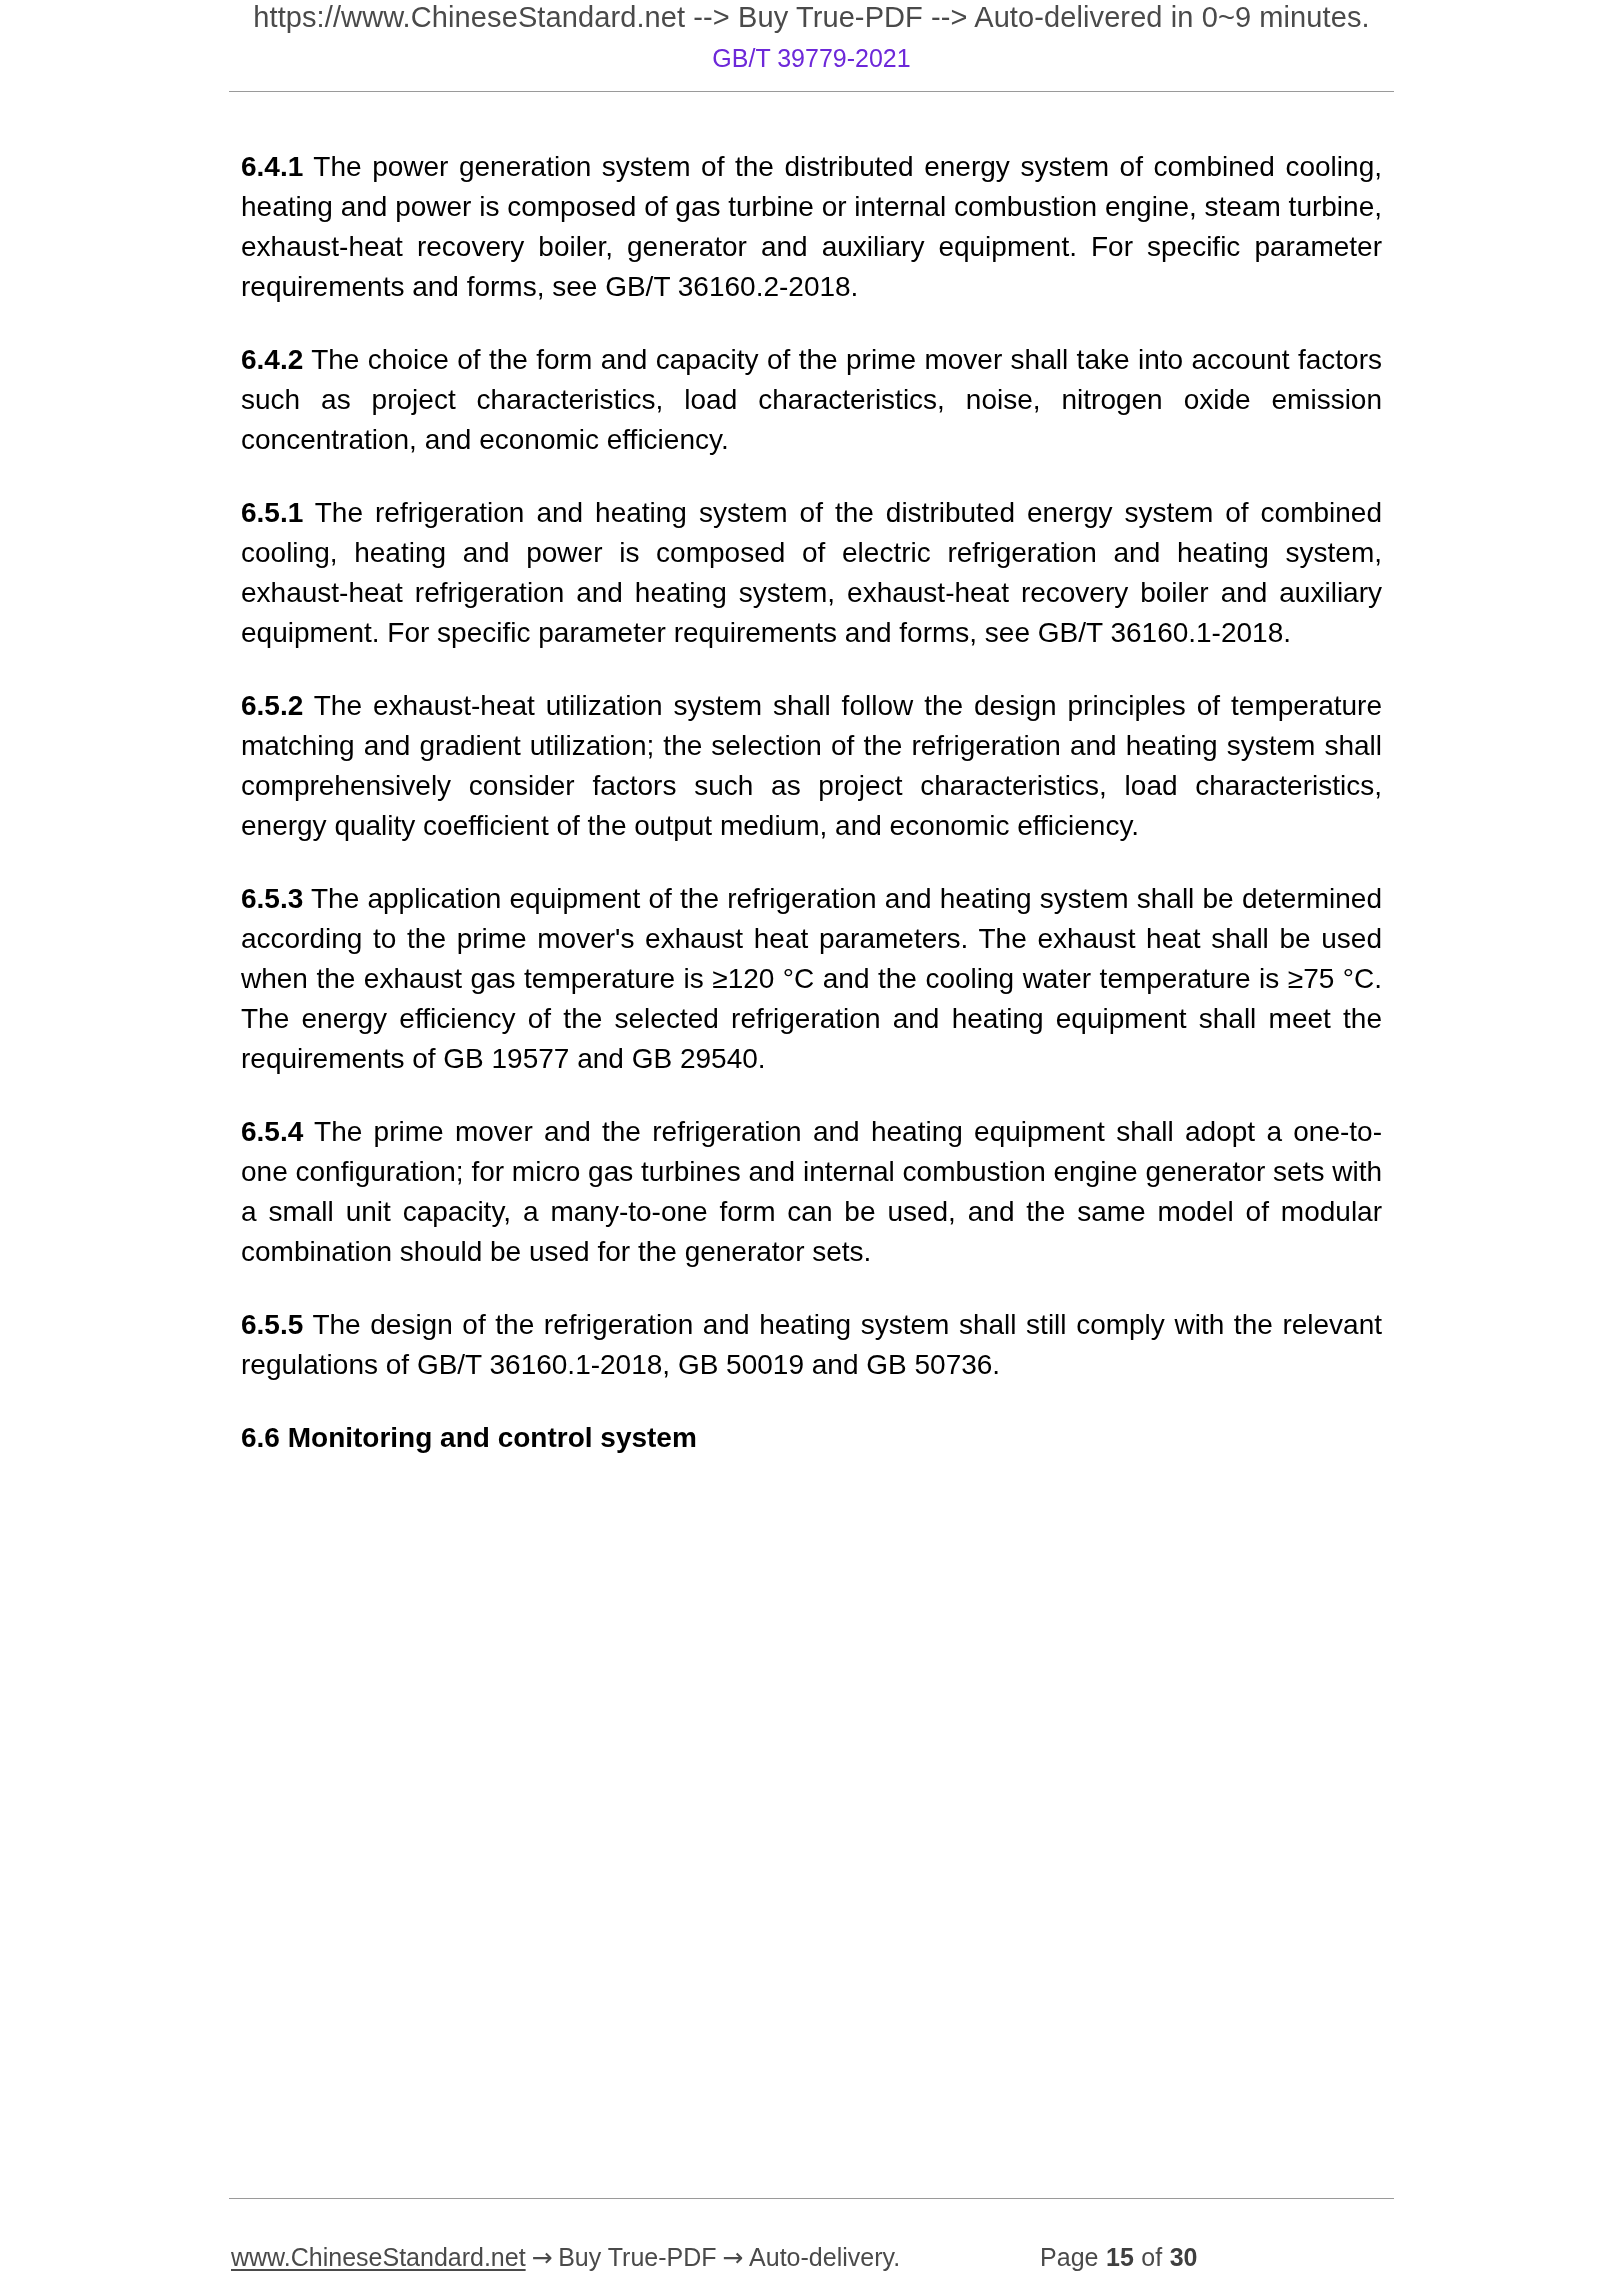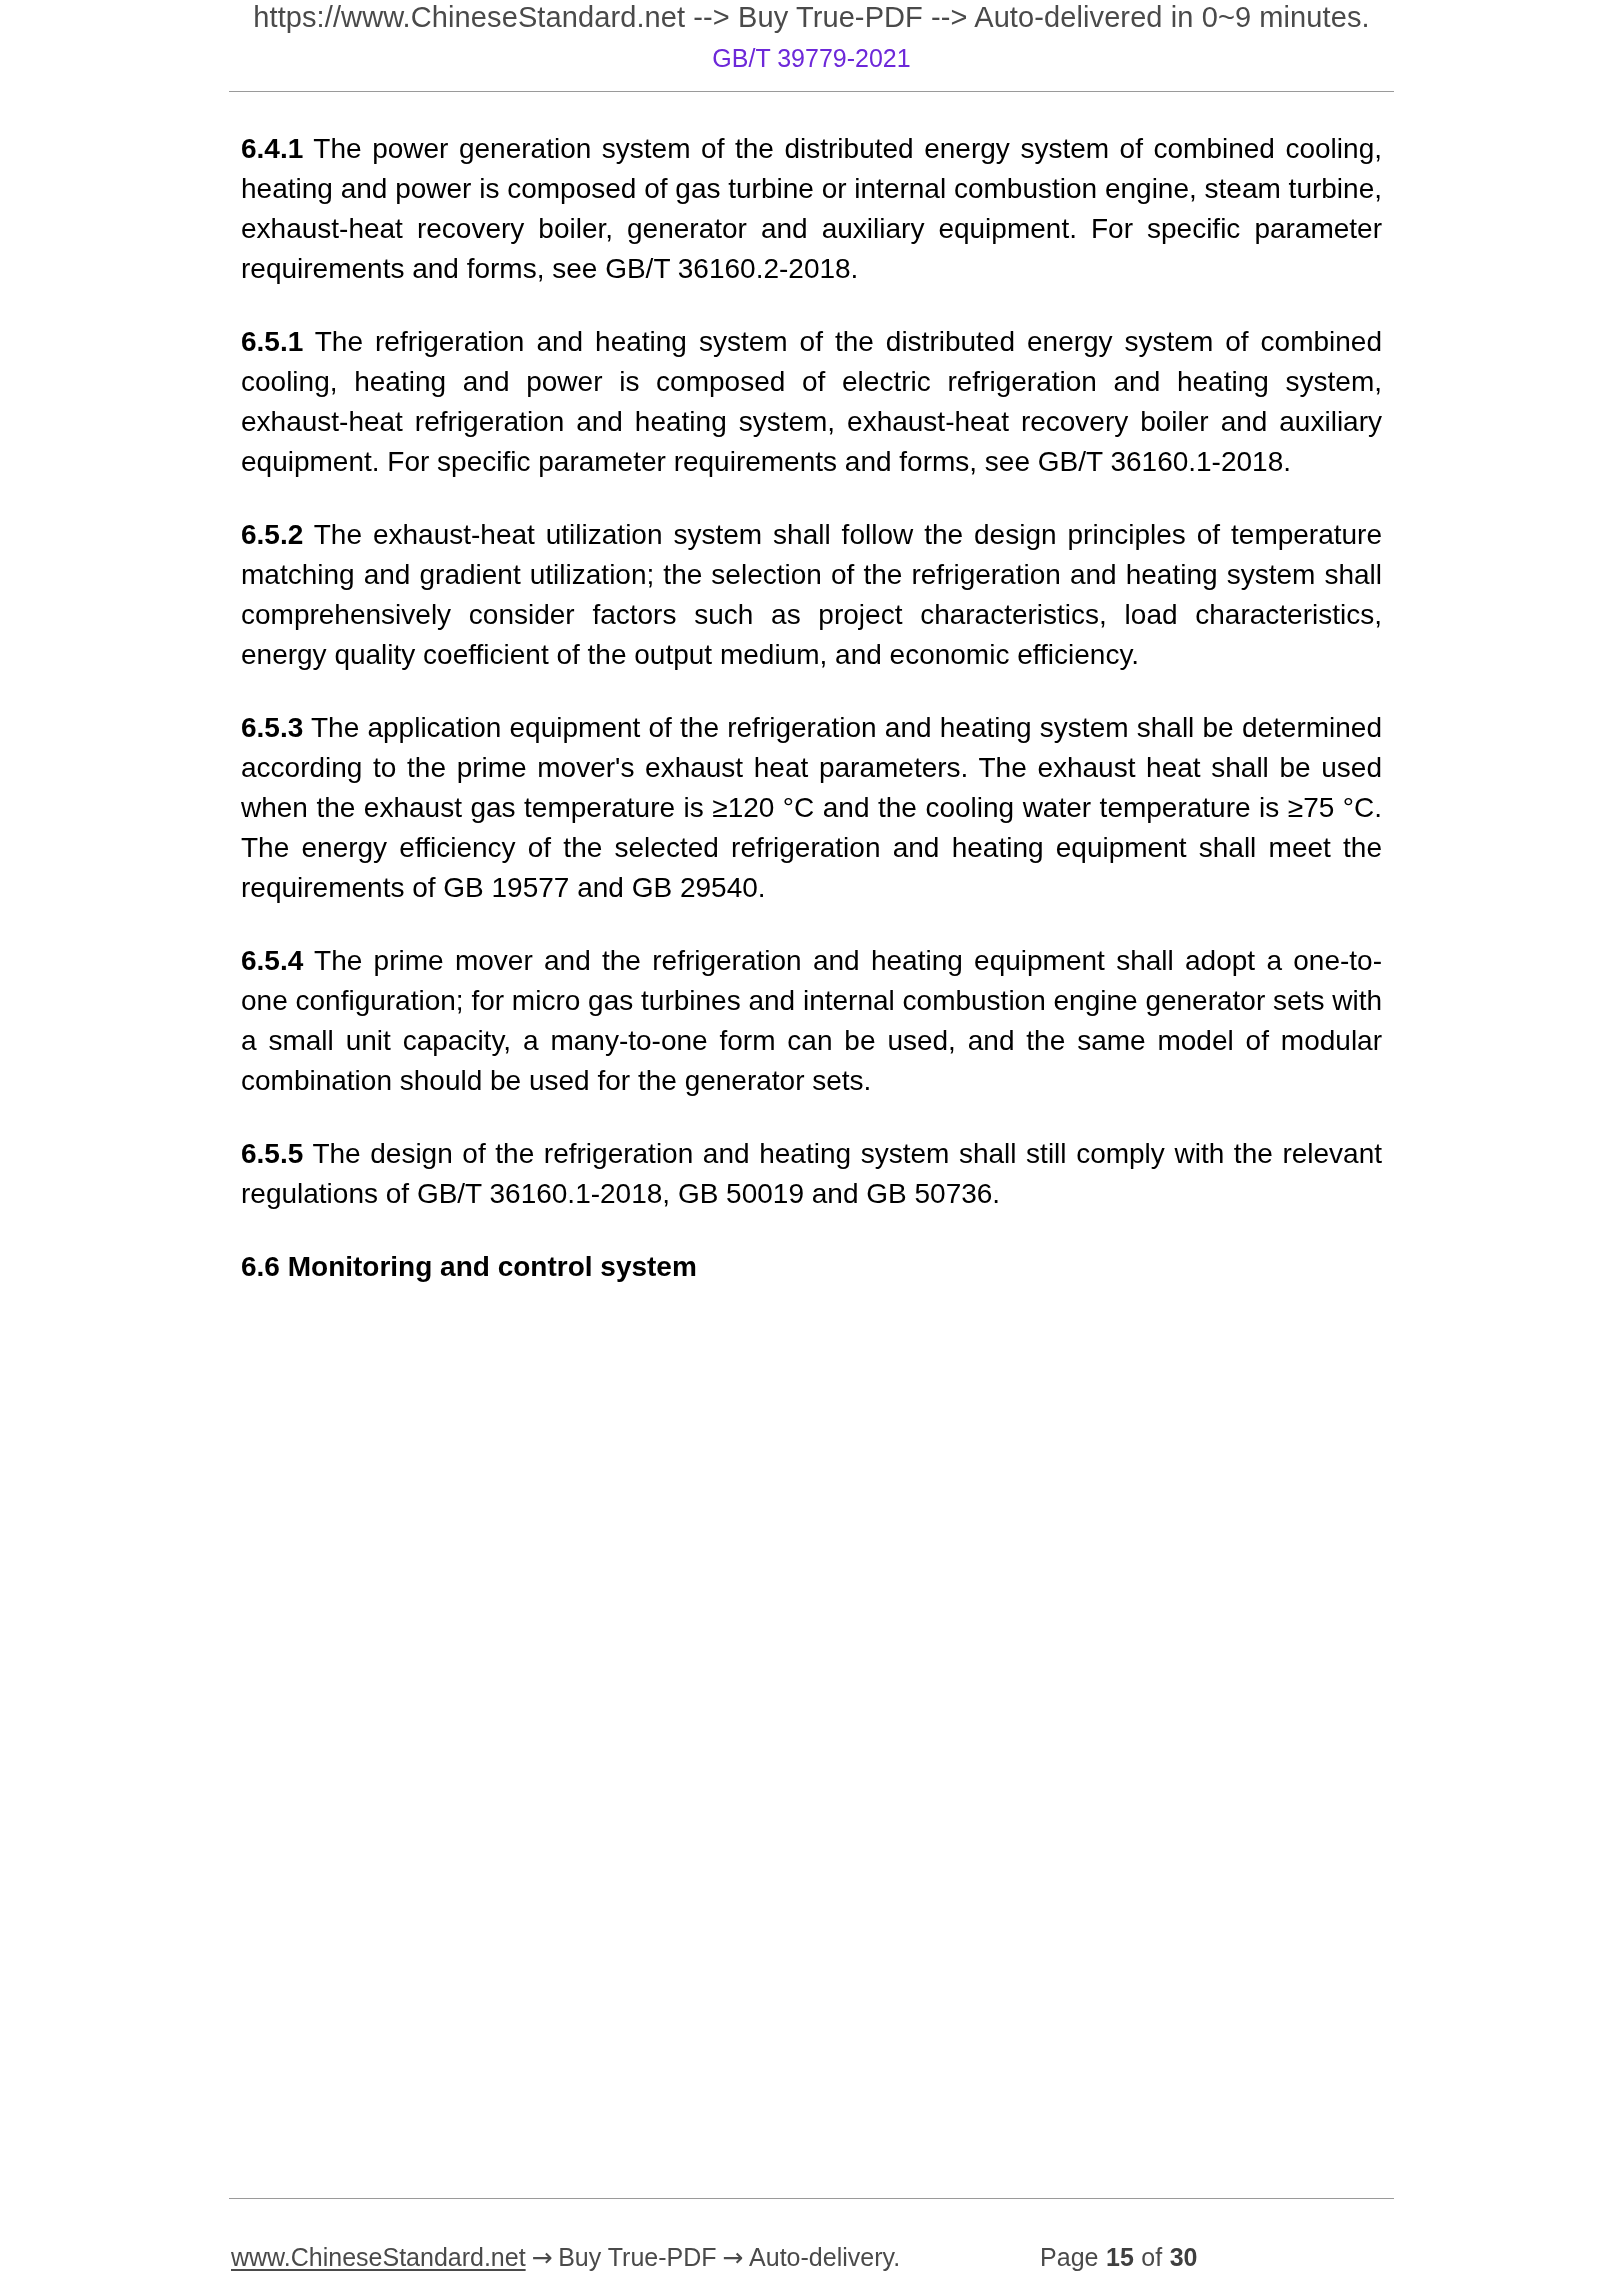--- a/index.html
+++ b/index.html
@@ -43,21 +43,21 @@
   }
   .header-rule {
     width: 1165px;
     margin: 18.3px auto 0 auto;
     height: 0;
     border-top: 1.7px solid #9a9a9a;
   }
 
   
   .content {
-    margin: 0 auto;
+    margin: 18px auto;
     width: 1141px;
     padding-top: 37px;
   }
 
   .para {
     font-size: 28px;
     line-height: 40px;
     text-align: justify;
     text-justify: inter-word;
     margin: 0 0 33px 0;
@@ -140,20 +140,21 @@
   <div class="header">
     <div class="header-line-1">https://www.ChineseStandard.net --&gt; Buy True-PDF --&gt; Auto-delivered in 0~9 minutes.</div>
     <div class="header-line-2">GB/T 39779-2021</div>
     <div class="header-rule"></div>
   </div>
 
   <div class="content">
 
     <p class="para"><span class="num">6.4.1</span><span> The power generation system of the distributed energy system of combined cooling, heating and power is composed of gas turbine or internal combustion engine, steam turbine, exhaust-heat recovery boiler, generator and auxiliary equipment. For specific parameter requirements and forms, see GB/T 36160.2-2018.</span></p>
 
+    <p class="para"><span class="num">6.4.2</span><span> The choice of the form and capacity of the prime mover shall take into account factors such as project characteristics, load characteristics, noise, nitrogen oxide emission concentration, and economic efficiency.</span></p>
 
 
 
     <p class="para"><span class="num">6.5.1</span><span> The refrigeration and heating system of the distributed energy system of combined cooling, heating and power is composed of electric refrigeration and heating system, exhaust-heat refrigeration and heating system, exhaust-heat recovery boiler and auxiliary equipment. For specific parameter requirements and forms, see GB/T 36160.1-2018.</span></p>
 
     <p class="para"><span class="num">6.5.2</span><span> The exhaust-heat utilization system shall follow the design principles of temperature matching and gradient utilization; the selection of the refrigeration and heating system shall comprehensively consider factors such as project characteristics, load characteristics, energy quality coefficient of the output medium, and economic efficiency.</span></p>
 
     <p class="para"><span class="num">6.5.3</span><span> The application equipment of the refrigeration and heating system shall be determined according to the prime mover's exhaust heat parameters. The exhaust heat shall be used when the exhaust gas temperature is ≥120 °C and the cooling water temperature is ≥75 °C. The energy efficiency of the selected refrigeration and heating equipment shall meet the requirements of GB 19577 and GB 29540.</span></p>
 
     <p class="para"><span class="num">6.5.4</span><span> The prime mover and the refrigeration and heating equipment shall adopt a one-to-one configuration; for micro gas turbines and internal combustion engine generator sets with a small unit capacity, a many-to-one form can be used, and the same model of modular combination should be used for the generator sets.</span></p>

